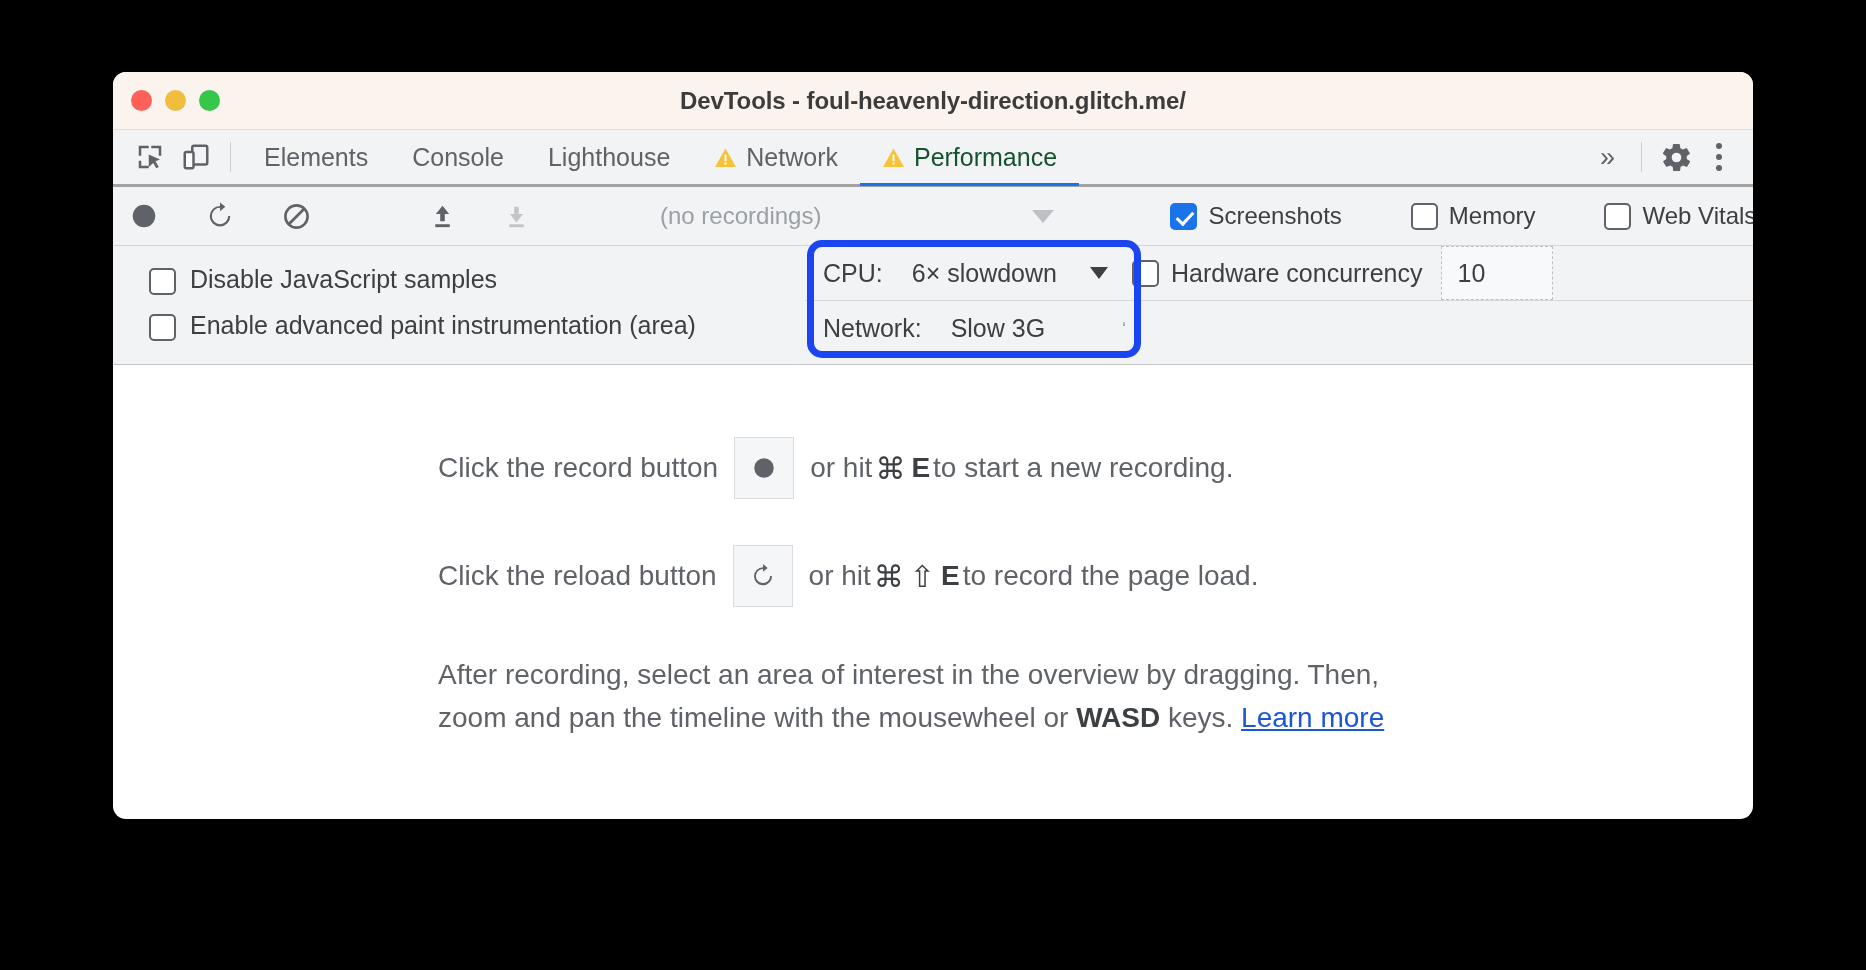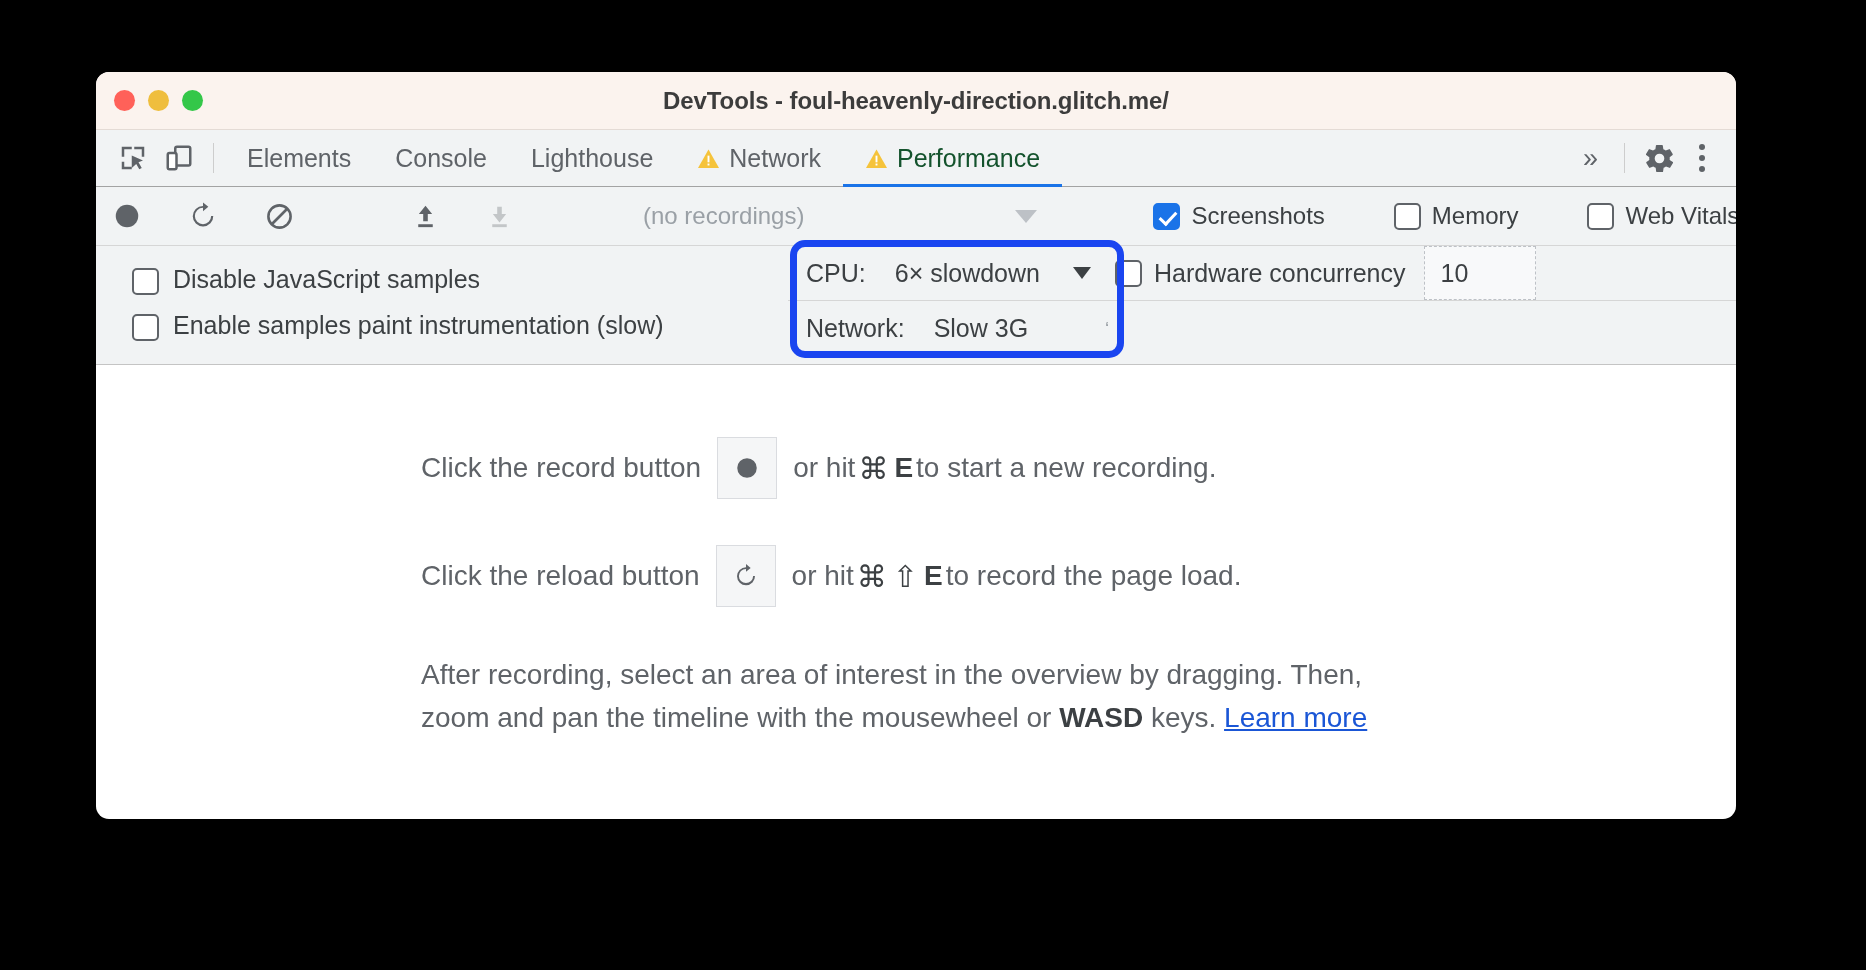--- a/index.html
+++ b/index.html
@@ -7,21 +7,21 @@
     width: 1866px;
     height: 970px;
     background: #000000;
     font-family: "Liberation Sans", sans-serif;
     overflow: hidden;
   }
 
   
   #window {
     position: absolute;
-    left: 96px;
+    left: 113px;
     top: 72px;
     width: 1640px;
     height: 747px;
     background: #ffffff;
     border-radius: 13px;
     box-shadow: 0 0 34px 14px rgba(0,0,0,0.55);
     overflow: hidden;
   }
 
   
@@ -50,21 +50,21 @@
     font-weight: bold;
     color: #3c3c3c;
     letter-spacing: -0.1px;
   }
 
   
   #tabbar {
     position: relative;
     height: 57px;
     background: #f1f3f4;
-    border-bottom: 1px solid #a3a3a3;
+    border-bottom: 3px solid #a3a3a3;
     display: flex;
     align-items: center;
     padding-left: 14px;
   }
   .tb-icon-btn {
     width: 46px; height: 46px;
     display: flex; align-items: center; justify-content: center;
   }
   .tb-sep {
     width: 1px; height: 30px;
@@ -472,21 +472,21 @@
   </div>
 
   <div id="capture-pane">
     <div id="cap-left">
       <div class="cap-row">
         <span class="cbox"></span>
         <span class="cap-label">Disable JavaScript samples</span>
       </div>
       <div class="cap-row">
         <span class="cbox"></span>
-        <span class="cap-label">Enable samples paint instrumentation (slow)</span>
+        <span class="cap-label">Enable advanced paint instrumentation (area)</span>
       </div>
     </div>
 
     <div id="cap-mid">
       <div class="throttle-row top">
         <span>CPU:</span>
         <span>6× slowdown</span>
         <span class="tri-down"></span>
       </div>
       <div class="throttle-row">

